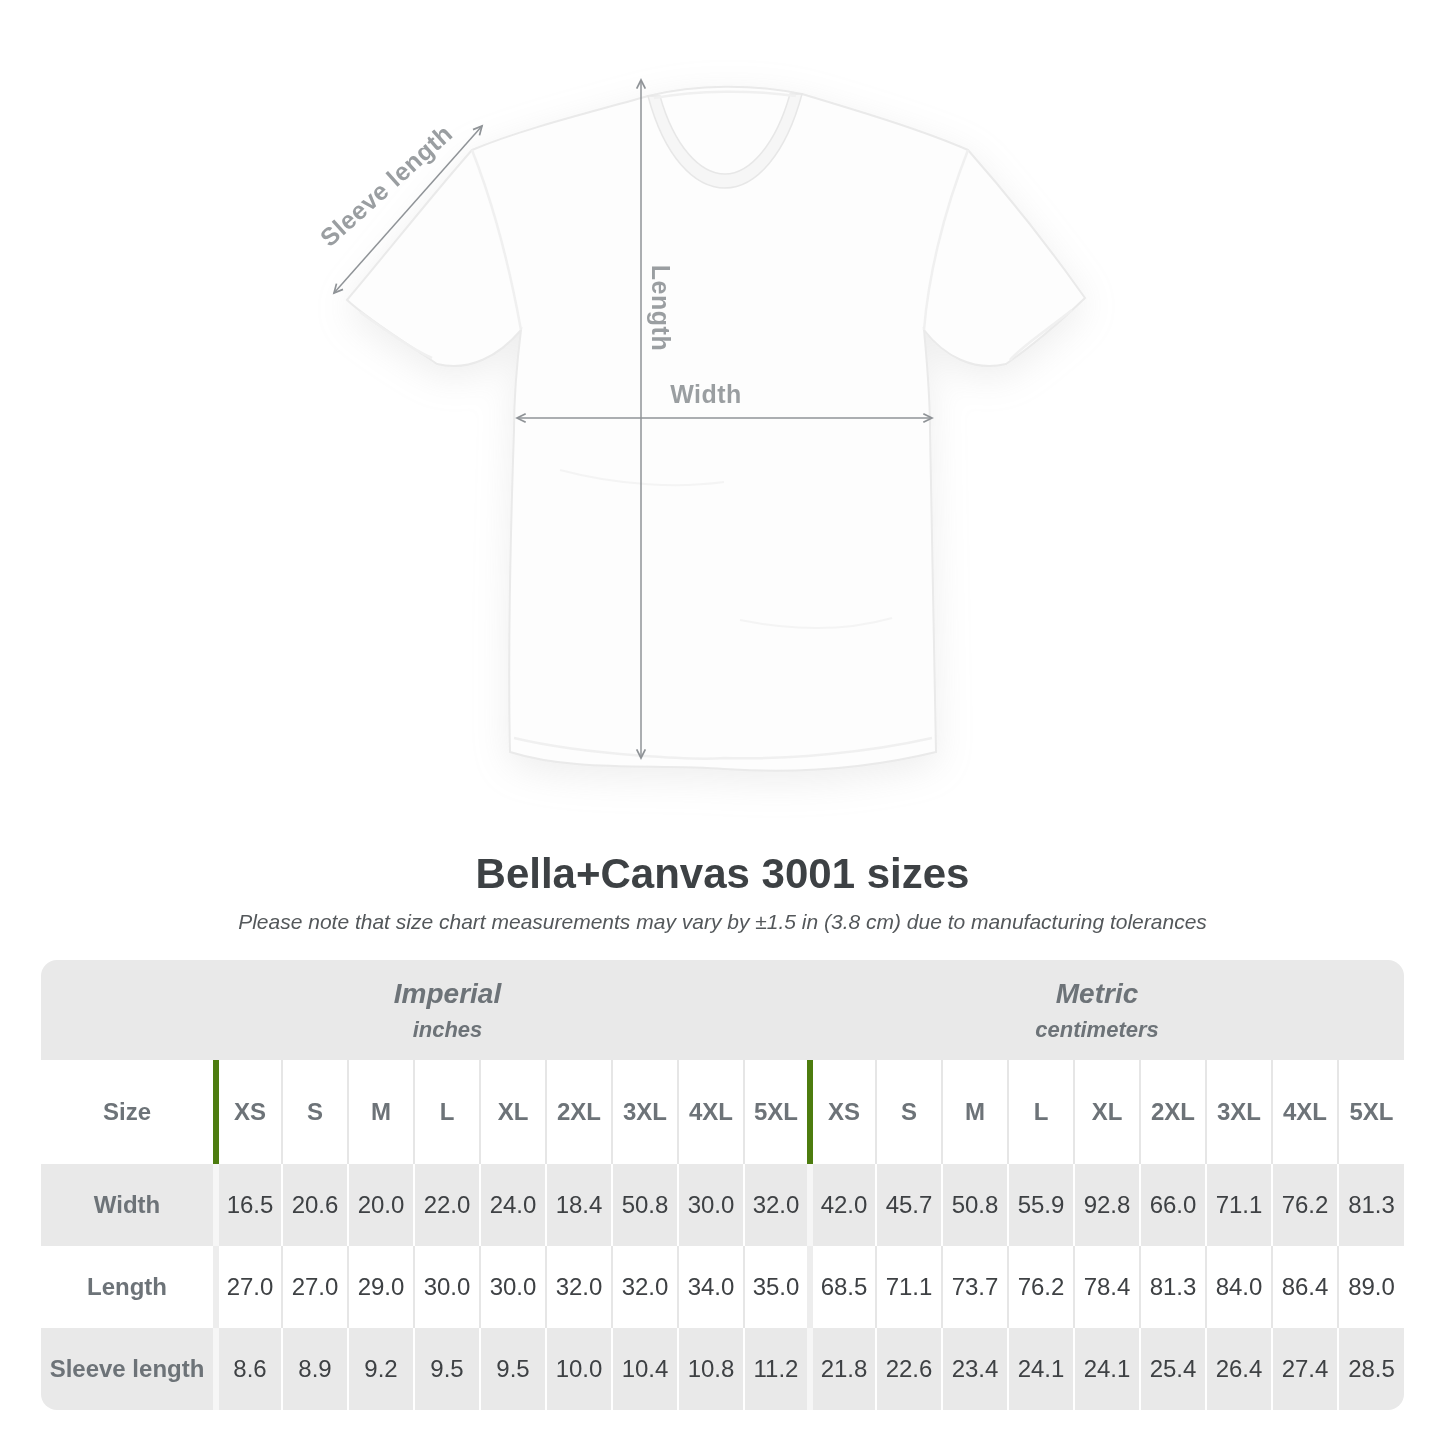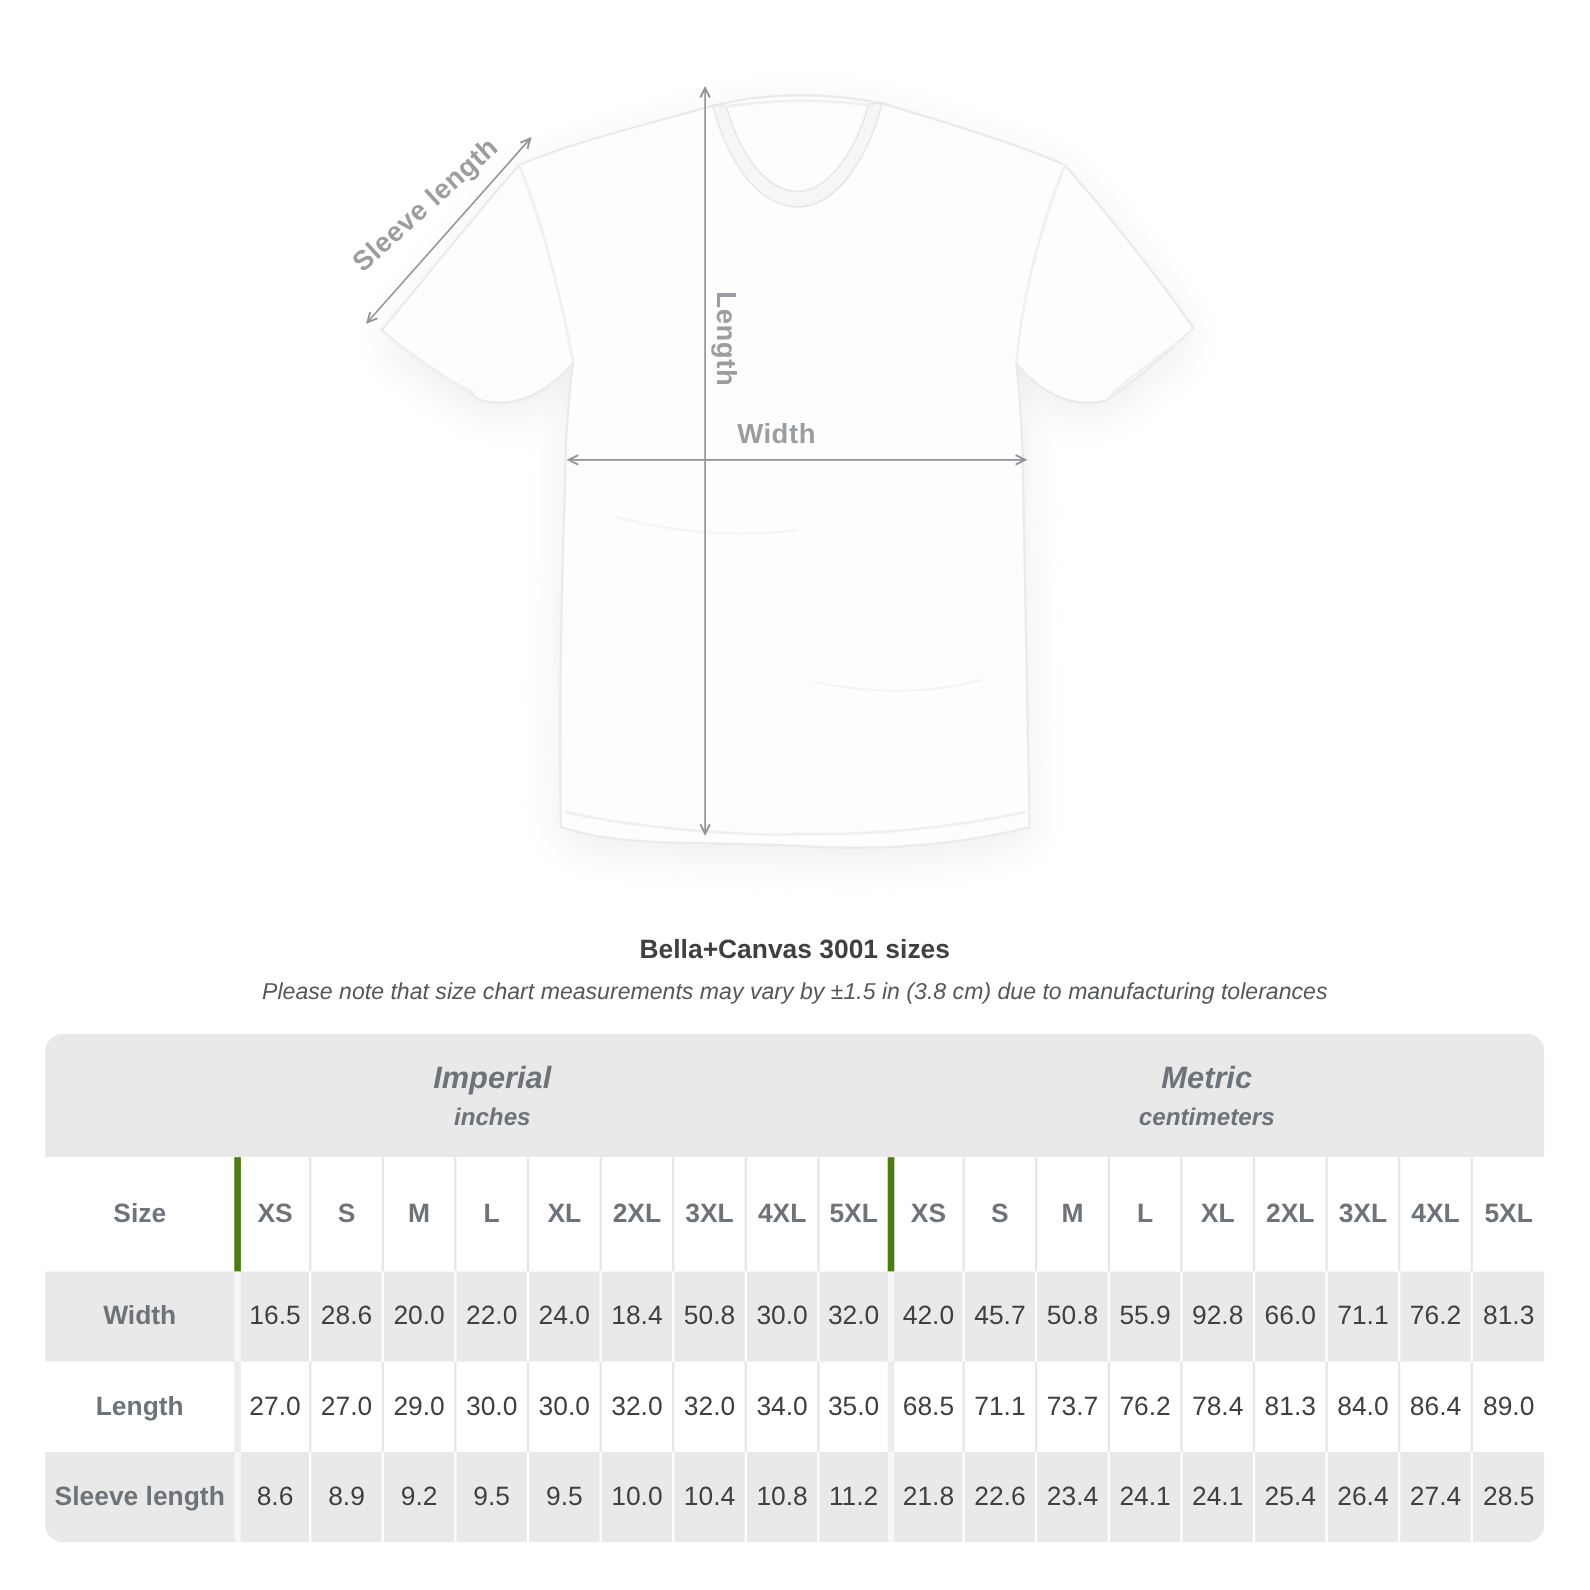--- a/index.html
+++ b/index.html
@@ -21,38 +21,38 @@
   .aline { stroke: #8f9397; stroke-width: 1.5; }
   .alabel {
     font-family: "Liberation Sans", sans-serif;
     font-size: 25px; font-weight: bold;
     fill: #9a9ea1; letter-spacing: 0.5px;
   }
 
   
   .page-title {
     margin: 20px 0 0; text-align: center;
-    font-size: 24px; font-weight: bold; color: #3d4144;
+    font-size: 42px; font-weight: bold; color: #3d4144;
   }
   .tolerance-note {
     margin: 12px 0 0; text-align: center;
     font-size: 21px; font-style: italic; color: #54585b;
   }
 
   
   .table-wrap {
     margin: 26px 41px 0;
     border-radius: 16px;
     overflow: hidden;
   }
   table { width: 100%; border-collapse: collapse; table-layout: fixed; }
   col.c-label { width: 175px; }
   th, td { padding: 0; text-align: center; vertical-align: middle; }
 
-  .band { background: #e9e9e9; height: 112px; }
+  .band { background: #e9e9e9; height: 100px; }
   .g-name { font-size: 28px; font-weight: bold; font-style: italic; color: #6d7378; }
   .g-unit { font-size: 22px; font-style: italic; color: #6d7378; margin-top: 7px; }
   .band-imperial .g-shift { transform: translateX(22px); }
   .band-metric .g-shift { transform: translateX(-10px); }
 
   tr.size-row { height: 104px; background: #ffffff; }
   tbody tr { height: 82px; }
 
   .rowlabel { font-size: 24px; font-weight: bold; color: #6d7378; }
   .size-cell { font-size: 24px; font-weight: bold; color: #6d7378; border-left: 2px solid #e6e6e6; }
@@ -184,21 +184,21 @@
           <th class="size-cell">2XL</th>
           <th class="size-cell">3XL</th>
           <th class="size-cell">4XL</th>
           <th class="size-cell">5XL</th>
         </tr>
     </thead>
     <tbody id="table-body">
         <tr class="gray">
           <th class="rowlabel">Width</th>
           <td class="val gsep">16.5</td>
-          <td class="val">28.6</td>
+          <td class="val">20.6</td>
           <td class="val">20.0</td>
           <td class="val">22.0</td>
           <td class="val">24.0</td>
           <td class="val">18.4</td>
           <td class="val">50.8</td>
           <td class="val">30.0</td>
           <td class="val">32.0</td>
           <td class="val gsep">42.0</td>
           <td class="val">45.7</td>
           <td class="val">50.8</td>

